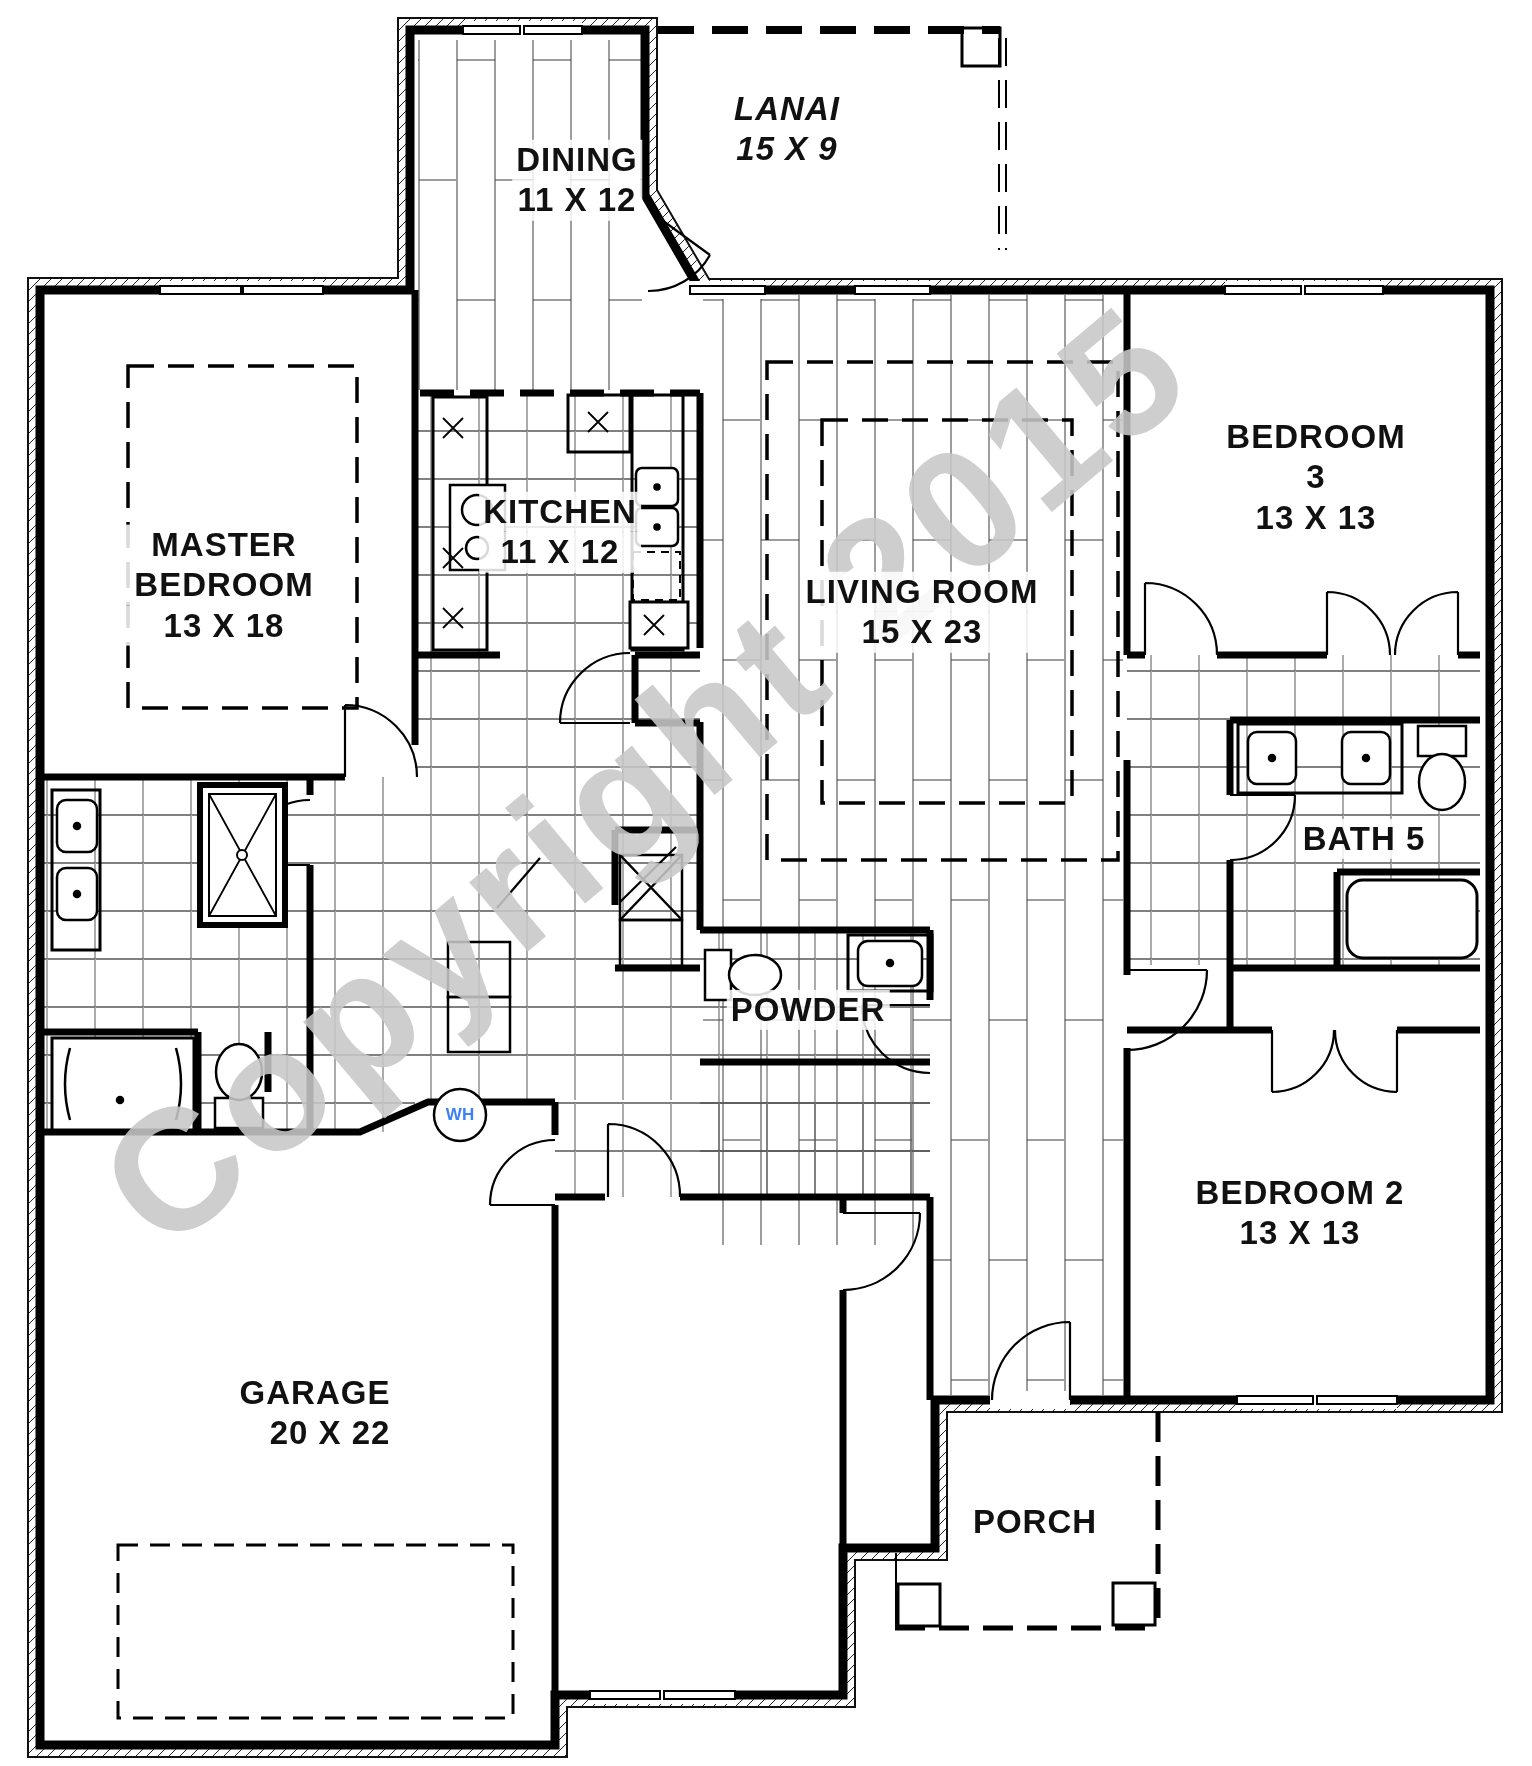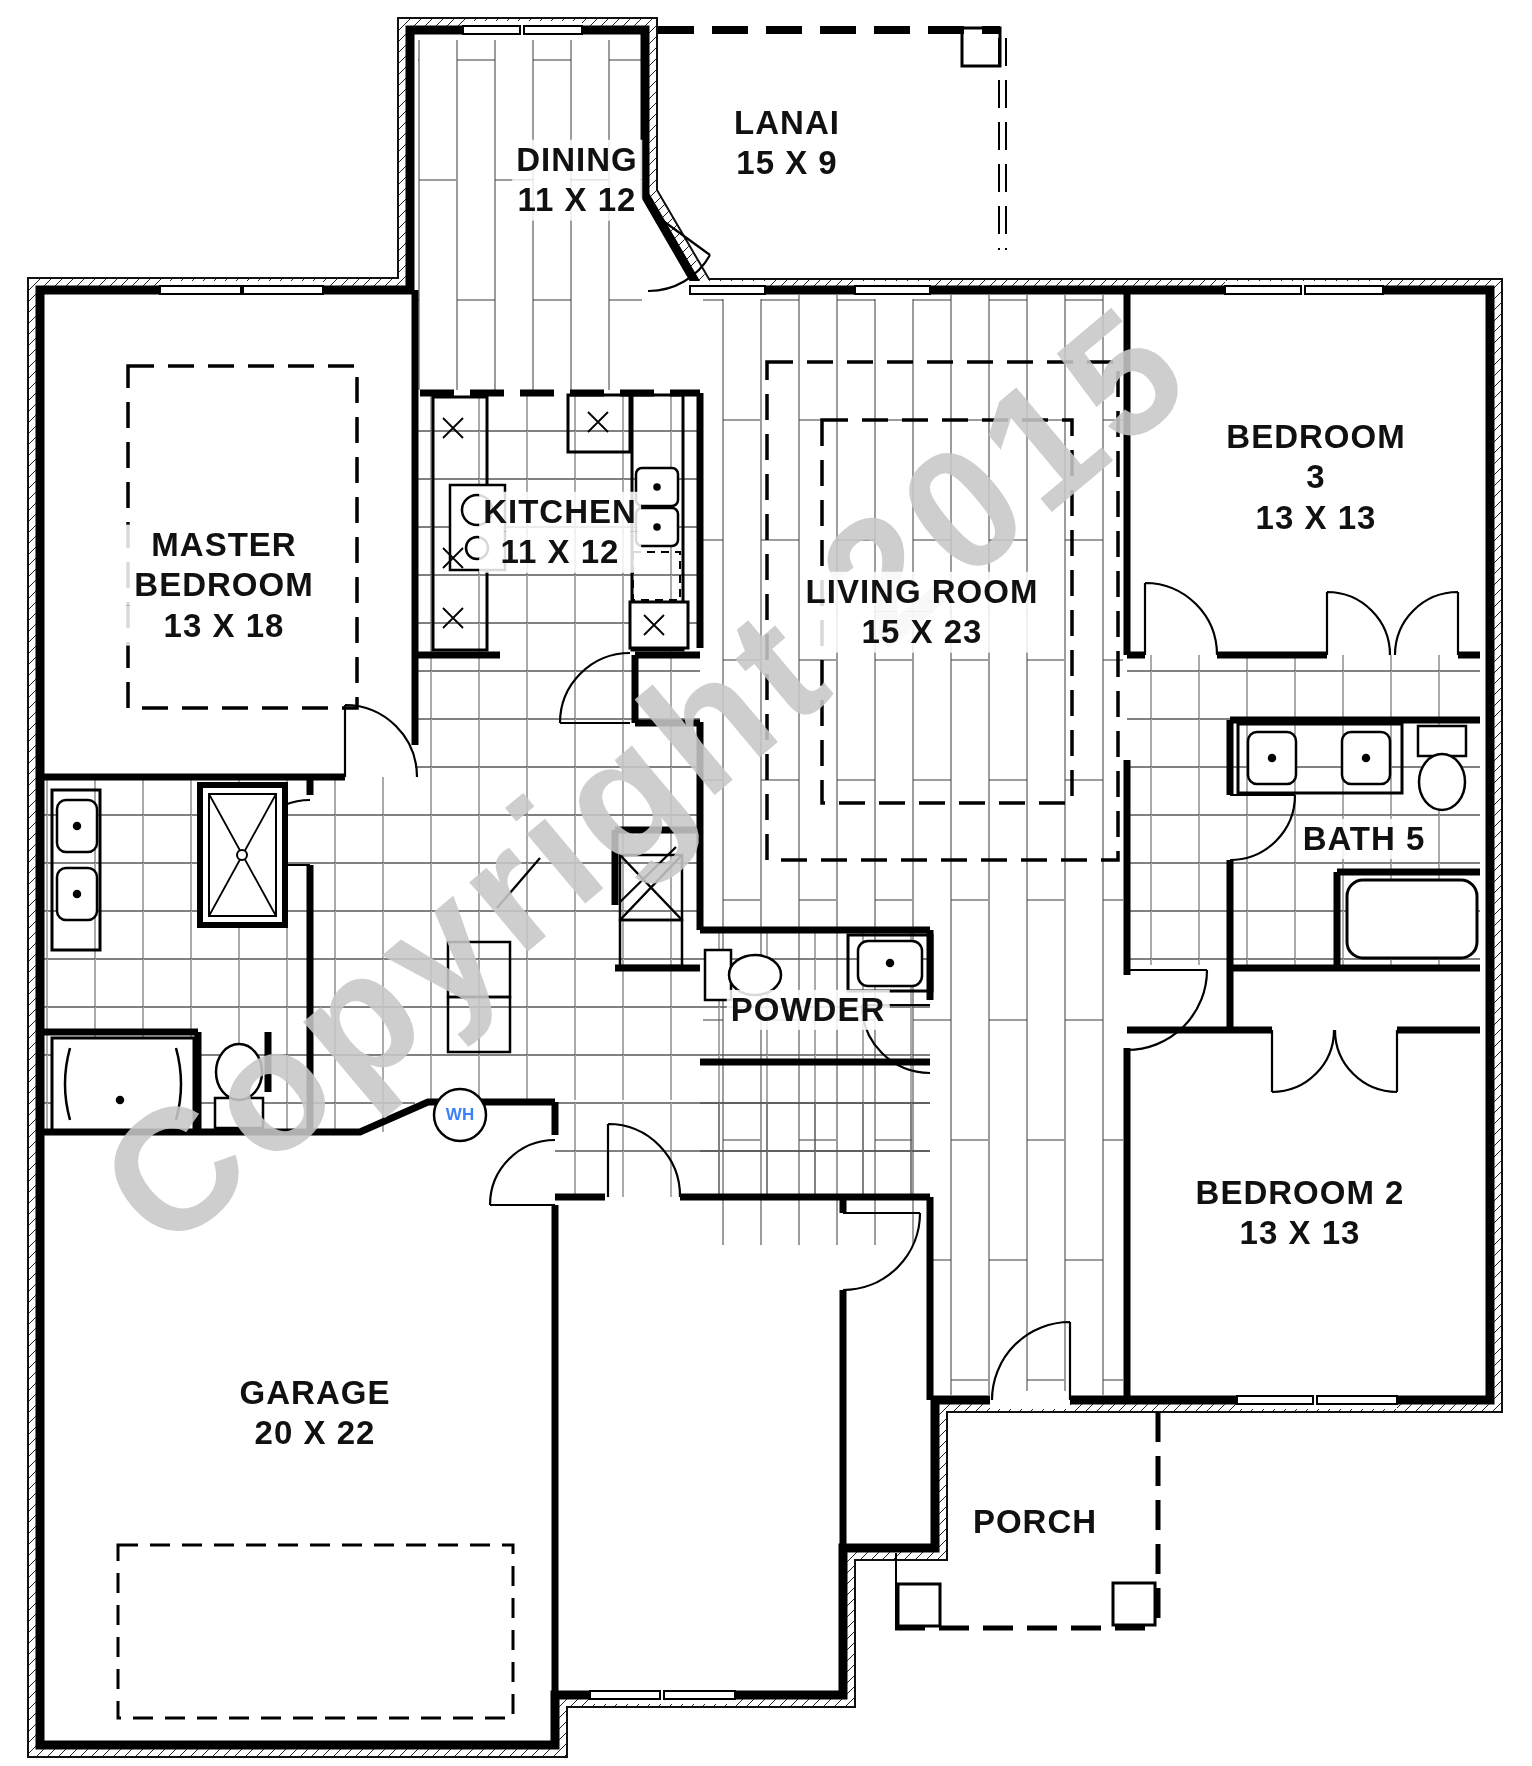--- a/index.html
+++ b/index.html
@@ -259,21 +259,21 @@
     </g>
   </g>
 </svg>
 
 <div class="watermark">Copyright 2015</div>
 
 <div class="room-label" style="left:541px;top:180px;margin-left:36px;">
   <span>DINING</span>
   <span>11 X 12</span>
 </div>
-<div class="room-label" style="left:787px;top:143px;">
+<div class="room-label" style="left:787px;top:129px;font-style:italic;">
   <span>LANAI</span>
   <span>15 X 9</span>
 </div>
 <div class="room-label lbl-narrow" style="left:224px;top:552px;margin-top:33px;">
   <span>MASTER BEDROOM</span>
   <span>13 X 18</span>
 </div>
 <div class="room-label" style="left:560px;top:532px;">
   <span>KITCHEN</span>
   <span>11 X 12</span>
@@ -291,21 +291,21 @@
 
 </div>
 <div class="room-label" style="left:808px;top:1010px;">
   <span>POWDER</span>
 
 </div>
 <div class="room-label" style="left:1300px;top:1213px;">
   <span>BEDROOM 2</span>
   <span>13 X 13</span>
 </div>
-<div class="room-label" style="left:315px;top:1413px;">
+<div class="room-label" style="left:315px;top:1413px;text-align:right;">
   <span>GARAGE</span>
   <span>20 X 22</span>
 </div>
 <div class="room-label" style="left:1035px;top:1522px;">
   <span>PORCH</span>
 
 </div>
 <div class="wh-label" style="left:460px;top:1115px;">WH</div>
 
 </div>

